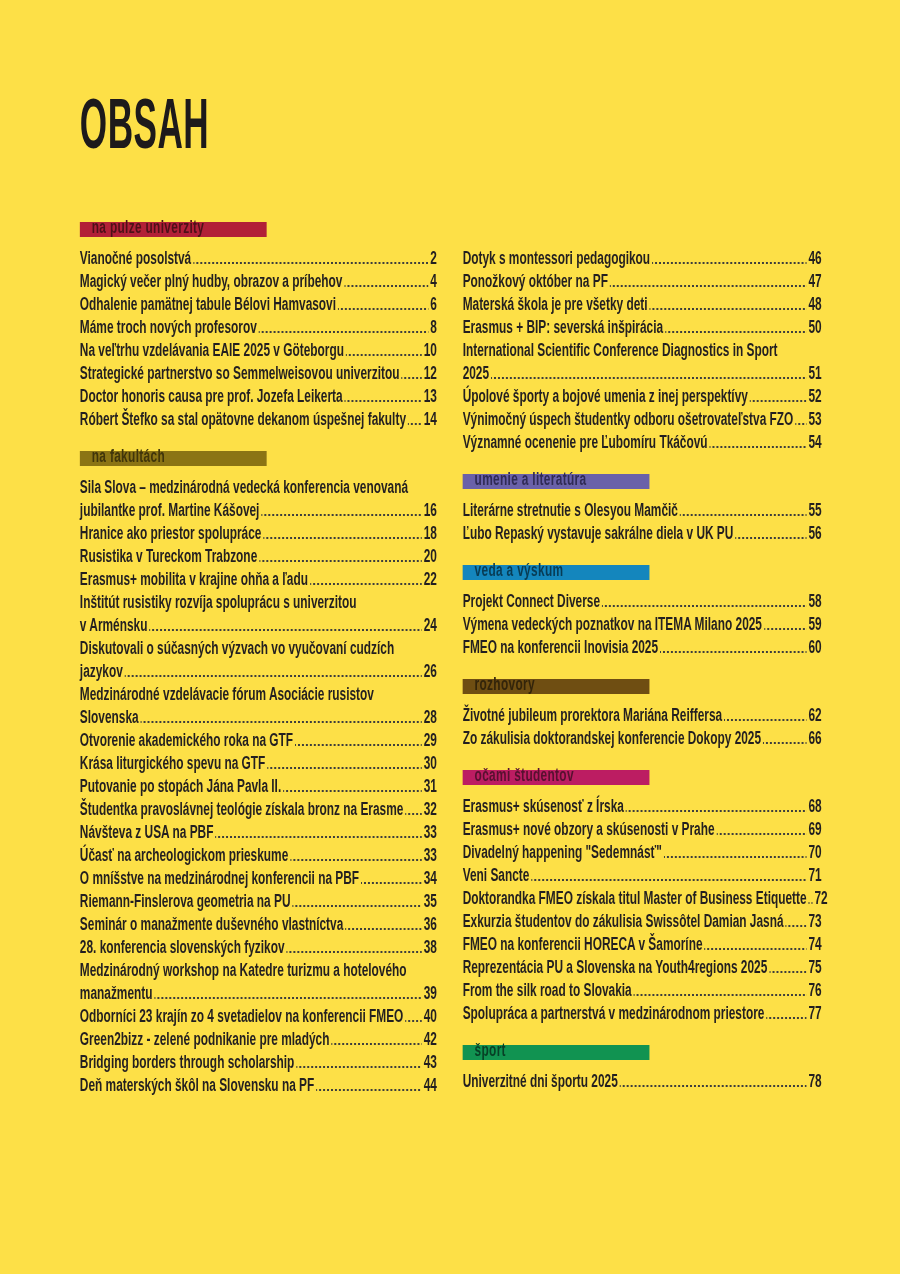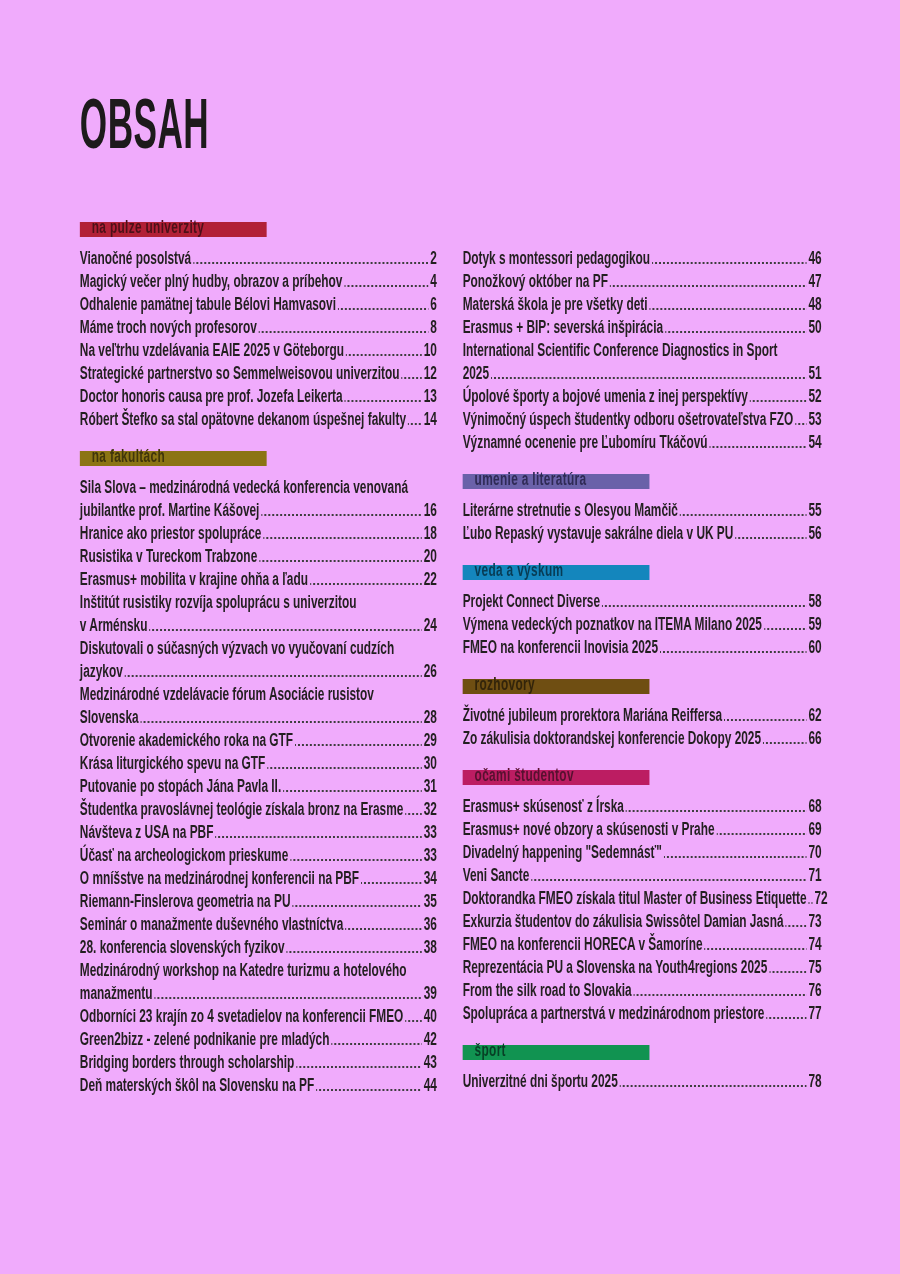--- a/index.html
+++ b/index.html
@@ -1,17 +1,17 @@
 <!DOCTYPE html>
 <html><head>
 <meta charset="utf-8">
 <style>
   html,body{margin:0;padding:0;background:#ffffff;}
   .sheet{
-    position:relative;width:900px;height:1274px;background:#f0abfc;
+    position:relative;width:900px;height:1274px;background:#fde047;
     overflow:hidden;font-family:"Liberation Sans","DejaVu Sans",sans-serif;
   }
   .scale-wrap{
     width:1364px;transform:scaleX(0.66);transform-origin:0 0;
     padding-left:121px;box-sizing:border-box;
   }
   .page-title{
     margin:96px 0 0 0;font-size:70px;line-height:56px;font-weight:bold;
     color:#1d1a1b;letter-spacing:1px;
     transform:scaleX(0.76);transform-origin:0 50%;

